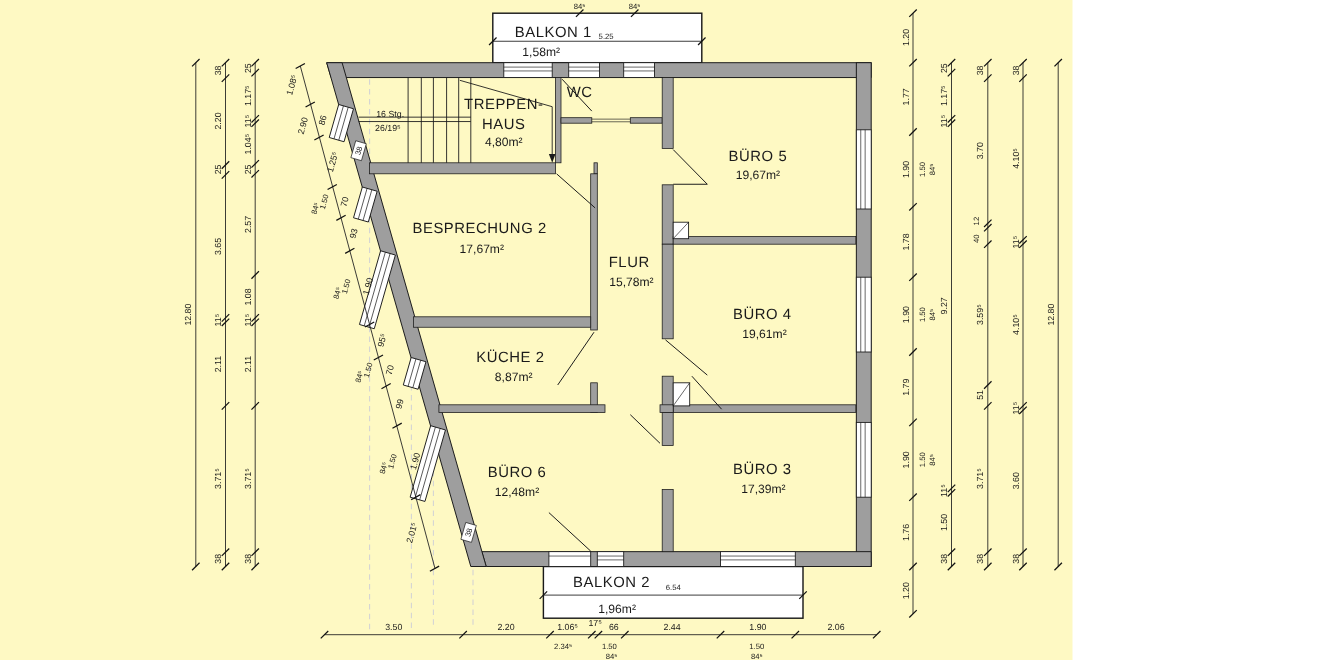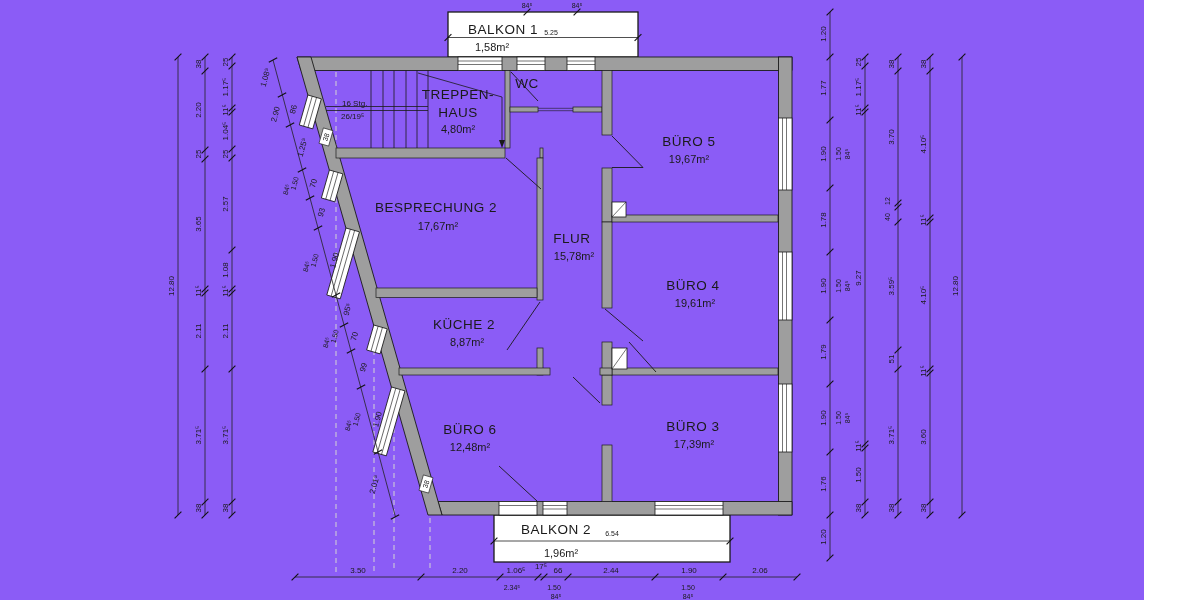--- a/index.html
+++ b/index.html
@@ -1,16 +1,16 @@
 <!DOCTYPE html>
 <html><head>
 <meta charset="utf-8">
 <style>
   html,body{margin:0;padding:0;background:#fff;}
-  .stage{position:relative;width:1144px;height:600px;background:#8b5cf6;overflow:hidden;
+  .stage{position:relative;width:975px;height:600px;background:#fef9c3;overflow:hidden;
          font-family:"Liberation Sans","DejaVu Sans",sans-serif;}
   svg text{fill:#1a1a1a;}
   .rname{font-size:13.5px;letter-spacing:.5px;}
   .rarea{font-size:11px;}
   .dim{font-size:8px;}
   .dimsub{font-size:7px;}
   .tiny{font-size:8px;}
   .wall{fill:#9e9e9e;stroke:#1a1a1a;stroke-width:.9;}
   .iwall{fill:#9e9e9e;stroke:#1a1a1a;stroke-width:.7;}
   .win{fill:#ffffff;stroke:#1a1a1a;stroke-width:.8;}

